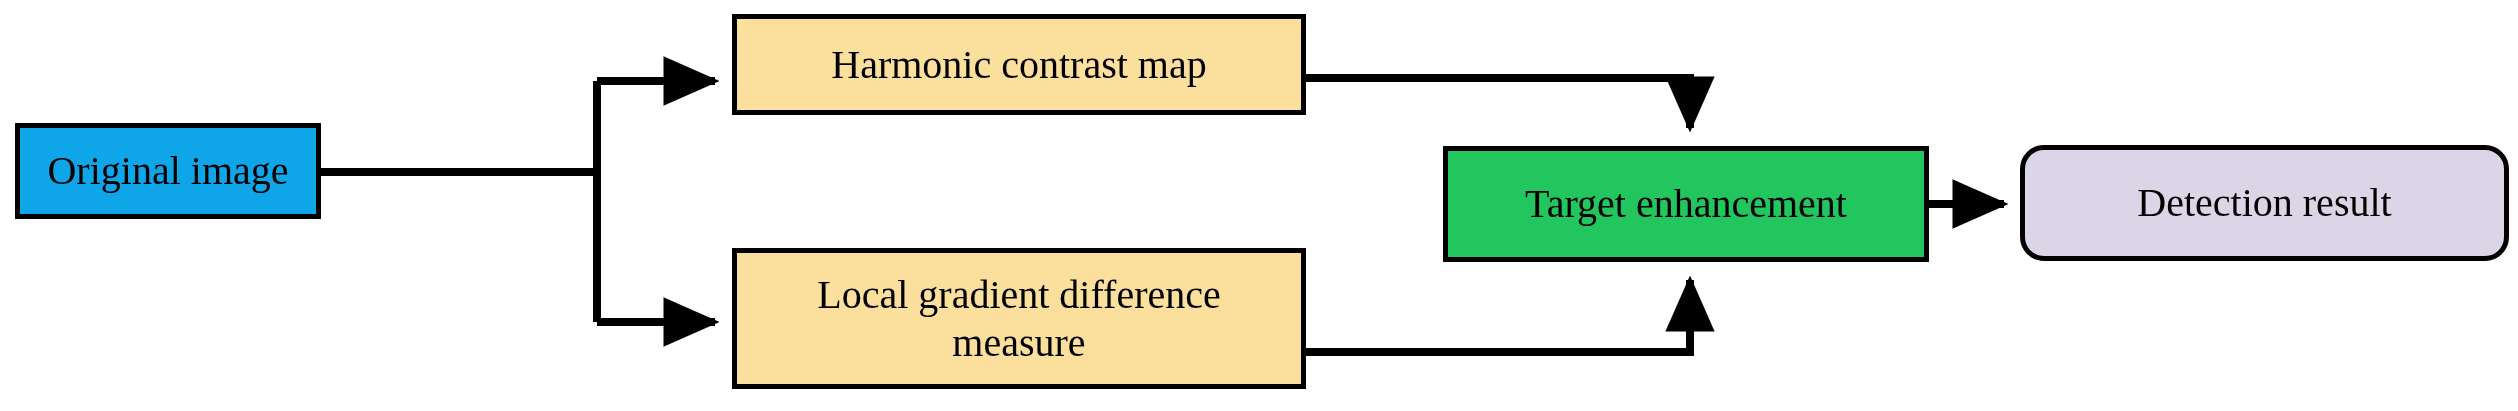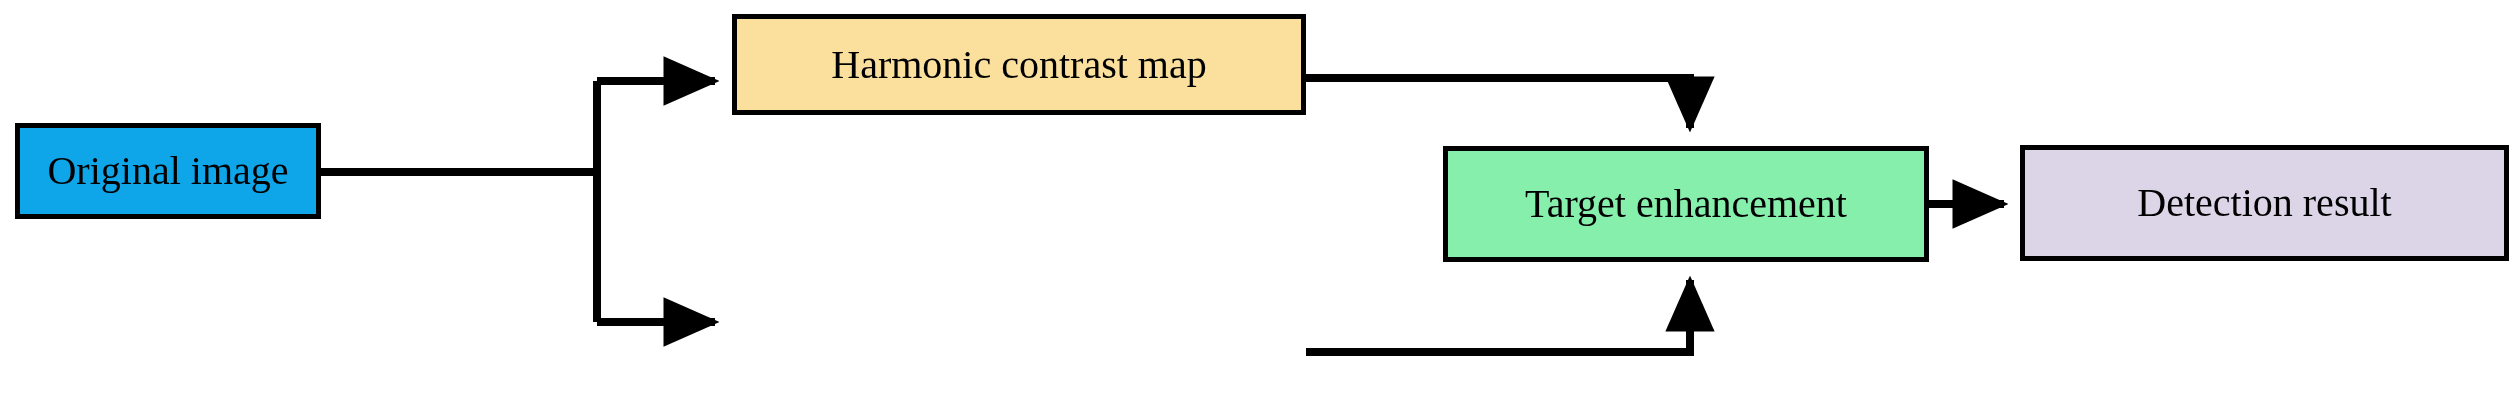--- a/index.html
+++ b/index.html
@@ -53,27 +53,28 @@
     background: #fbdf9d;
     font-size: 40px;
   }
   #node-local-gradient-difference-measure {
     left: 732px; top: 248px;  width: 574px;  height: 141px;
     background: #fbdf9d;
     font-size: 40px;
   }
   #node-target-enhancement {
     left: 1443px; top: 146px; width: 486px;  height: 116px;
-    background: #86efac;
+    background: #22c55e;
     font-size: 40px;
   }
   #node-detection-result {
     left: 2020px; top: 145px; width: 489px;  height: 116px;
     background: #dcd5e8;
     font-size: 40px;
+    border-radius: 24px;
   }
 </style>
 </head>
 <body>
 
 <div id="canvas">
 
   <svg id="wires" viewBox="0 0 2518 411" width="2518" height="411" xmlns="http://www.w3.org/2000/svg">
     <defs>
       <marker id="arrow-right" viewBox="0 0 10 10" refX="9.2" refY="5" markerWidth="7" markerHeight="7" orient="auto-start-reverse">
@@ -103,20 +104,27 @@
   </svg>
 
   <div class="node" id="node-original-image">
     <span class="node-label">Original image</span>
   </div>
 
   <div class="node" id="node-harmonic-contrast-map">
     <span class="node-label">Harmonic contrast map</span>
   </div>
 
+  <div class="node" id="node-local-gradient-difference-measure">
+    <span class="node-label">
+      <span>Local gradient difference</span>
+      <br>
+      <span>measure</span>
+    </span>
+  </div>
 
   <div class="node" id="node-target-enhancement">
     <span class="node-label">Target enhancement</span>
   </div>
 
   <div class="node" id="node-detection-result">
     <span class="node-label">Detection result</span>
   </div>
 
 </div>

